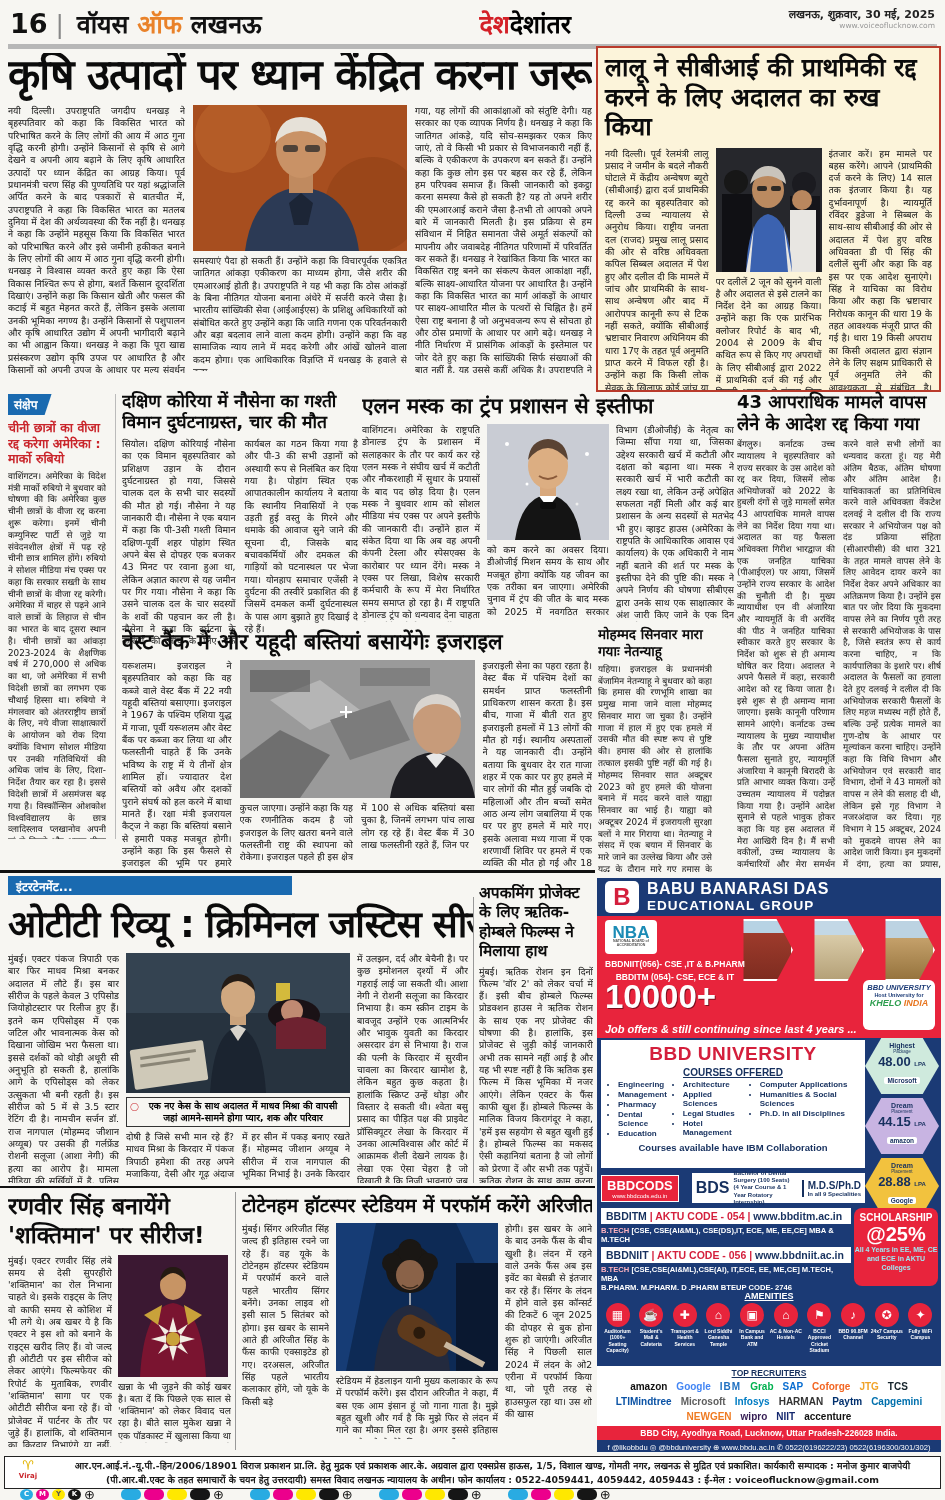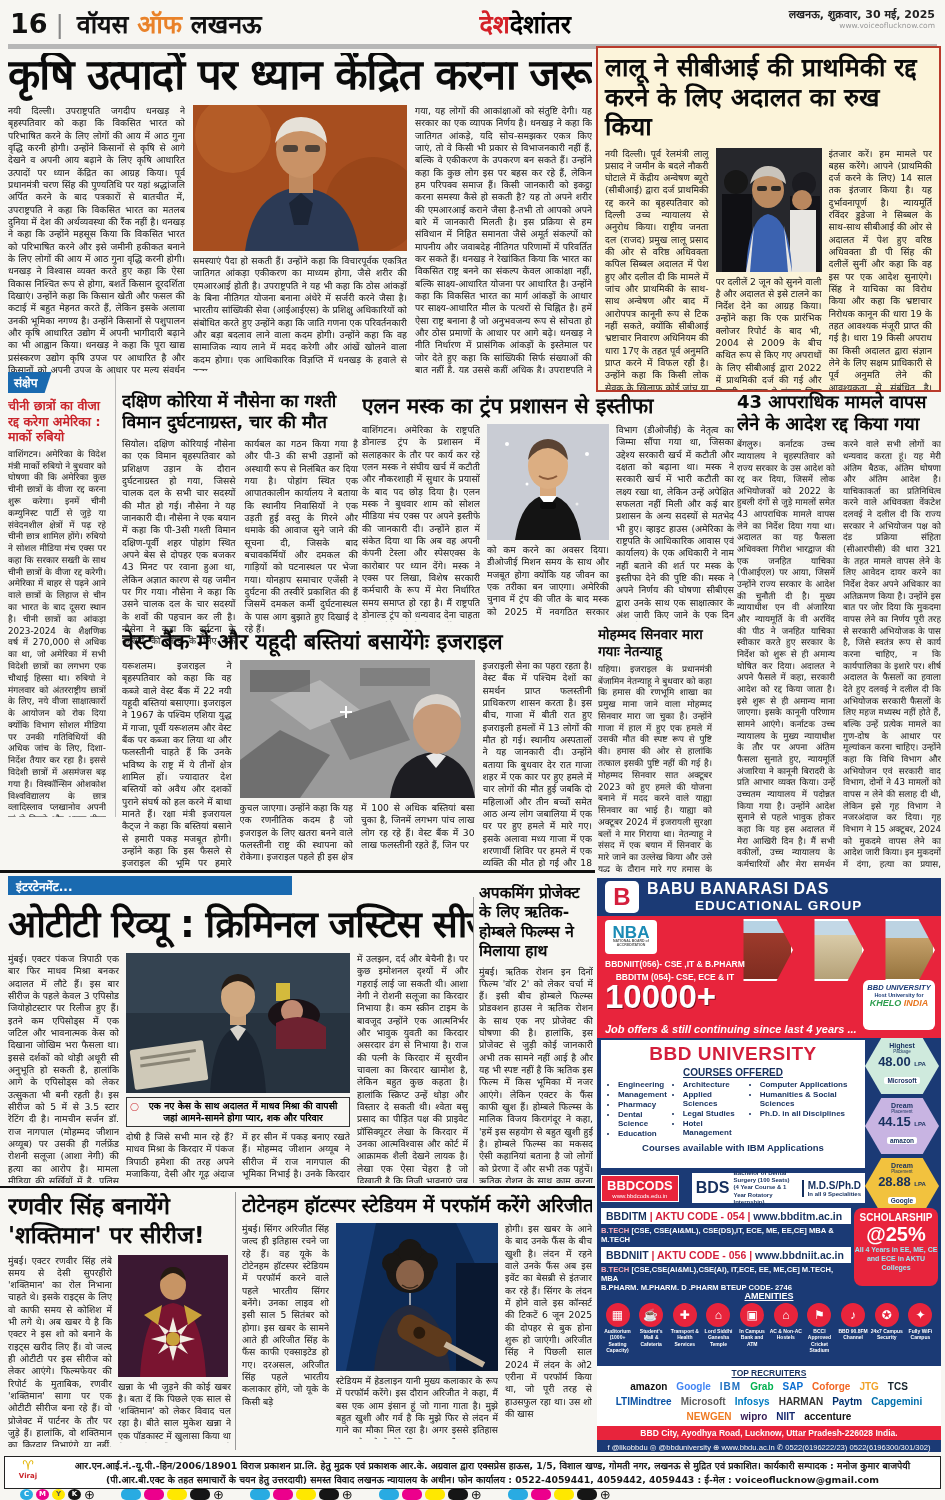--- a/index.html
+++ b/index.html
@@ -25,21 +25,21 @@
   #main-art .cols{display:flex;gap:8px;margin-top:8px;height:268px;overflow:hidden;}
   #main-art .c{flex:1;}
   #main-art .mid{width:214px;flex:none;display:flex;flex-direction:column;gap:4px;}
   
   #lalu{left:596px;top:46px;width:345px;height:346px;background:#fcf4da;border:2px solid #b93a2b;padding:5px 7px;overflow:hidden;}
   #lalu h2{font-size:25px;line-height:1.18;}
   #lalu .cols{display:flex;gap:7px;margin-top:6px;height:262px;overflow:hidden;}
   #lalu .c{flex:1;}
   #lalu .mid{width:106px;flex:none;display:flex;flex-direction:column;gap:4px;}
   
-  #briefs{left:8px;top:372px;width:108px;height:445px;border-right:1px solid #bbb;padding-right:9px;overflow:hidden;}
+  #briefs{left:8px;top:394px;width:108px;height:445px;border-right:1px solid #bbb;padding-right:9px;overflow:hidden;}
   .blue-tag{display:inline-block;background:#1a6ab0;color:#fff;font-weight:bold;font-size:12px;padding:2px 14px 2px 6px;clip-path:polygon(0 0,100% 0,84% 100%,0 100%);}
   #briefs h3{color:#c9252b;font-size:12.5px;line-height:1.25;margin:5px 0 4px 0;}
   
   #korea{left:122px;top:391px;width:236px;height:312px;overflow:hidden;}
   #korea h2{font-size:17.5px;line-height:1.2;}
   #korea .cbody{margin-top:5px;column-count:2;column-gap:9px;height:252px;}
   
   #musk{left:362px;top:391px;width:372px;height:233px;overflow:hidden;}
   #musk h2{font-size:21px;white-space:nowrap;}
   #musk .cols{display:flex;gap:7px;margin-top:5px;height:198px;overflow:hidden;}
@@ -82,21 +82,21 @@
   #arijit .cols{display:flex;gap:7px;margin-top:5px;height:222px;overflow:hidden;}
   #arijit .c{flex:1;}
   #arijit .mid{width:162px;flex:none;display:flex;flex-direction:column;gap:4px;}
   
   .photo{display:block;}
   
   #ad{left:597px;top:878px;width:344px;height:574px;background:#1b3a75;color:#fff;overflow:hidden;font-family:"Liberation Sans",sans-serif;}
   .ad-header{height:38px;display:flex;align-items:center;gap:8px;padding:3px 8px;}
   .bbd-logo{width:34px;height:32px;background:#fff;border-radius:5px;color:#d41f3c;font-weight:bold;font-size:24px;text-align:center;line-height:32px;flex:none;}
   .ad-title1{font-size:16px;font-weight:bold;letter-spacing:0.5px;line-height:1.05;}
-  .ad-title2{font-size:13.5px;font-weight:bold;letter-spacing:1px;margin-left:48px;}
+  .ad-title2{font-size:13.5px;font-weight:bold;letter-spacing:1px;}
   .ad-red{height:122px;background:#e8243c;position:relative;padding:4px 6px;}
   .nba-box{position:absolute;left:8px;top:4px;width:52px;height:34px;background:#fff;border-radius:4px;color:#1b8bb5;font-weight:bold;font-size:17px;text-align:center;line-height:26px;}
   .nba-box small{display:block;font-size:3.5px;color:#555;line-height:1;margin-top:-6px;}
   .hexes{position:absolute;right:6px;top:3px;display:flex;gap:5px;}
   .hex{width:66px;height:62px;clip-path:polygon(25% 0,75% 0,100% 50%,75% 100%,25% 100%);border:2px solid #fff;}
   .hex.h1{background:linear-gradient(#b7d3e4 20%,#9e3b2c 20%,#7e2c20);}
   .hex.h2{background:linear-gradient(#c3d8e6 25%,#d9cba8 25%,#b5a178);}
   .hex.h3{background:linear-gradient(#bcd3e2 30%,#c4a06a 30%,#96743e);}
   .ad-prog{position:absolute;left:8px;top:42px;font-size:8.5px;font-weight:bold;line-height:1.5;text-align:center;}
   .num-row{position:absolute;left:8px;top:62px;display:flex;align-items:center;gap:6px;}
@@ -456,21 +456,21 @@
               <li>Applied Sciences</li>
               <li>Legal Studies</li>
               <li>Hotel Management</li>
           </ul>
           <ul>
             <li>Computer Applications</li>
               <li>Humanities &amp; Social Sciences</li>
               <li>Ph.D. in all Disciplines</li>
           </ul>
         </div>
-        <div class="ibm-line">Courses available with IBM Applications</div>
+        <div class="ibm-line">Courses available have IBM Collaboration</div>
       </div>
       <div class="badges">
         <div class="hexbadge bg-mint">
           <div class="t1">Highest</div><div class="t2">Package</div>
           <div class="v"><span>48.00</span> <small>LPA</small></div>
           <span class="br">Microsoft</span>
         </div>
         <div class="hexbadge bg-lav">
           <div class="t1">Dream</div><div class="t2">Placement</div>
           <div class="v"><span>44.15</span> <small>LPA</small></div>

